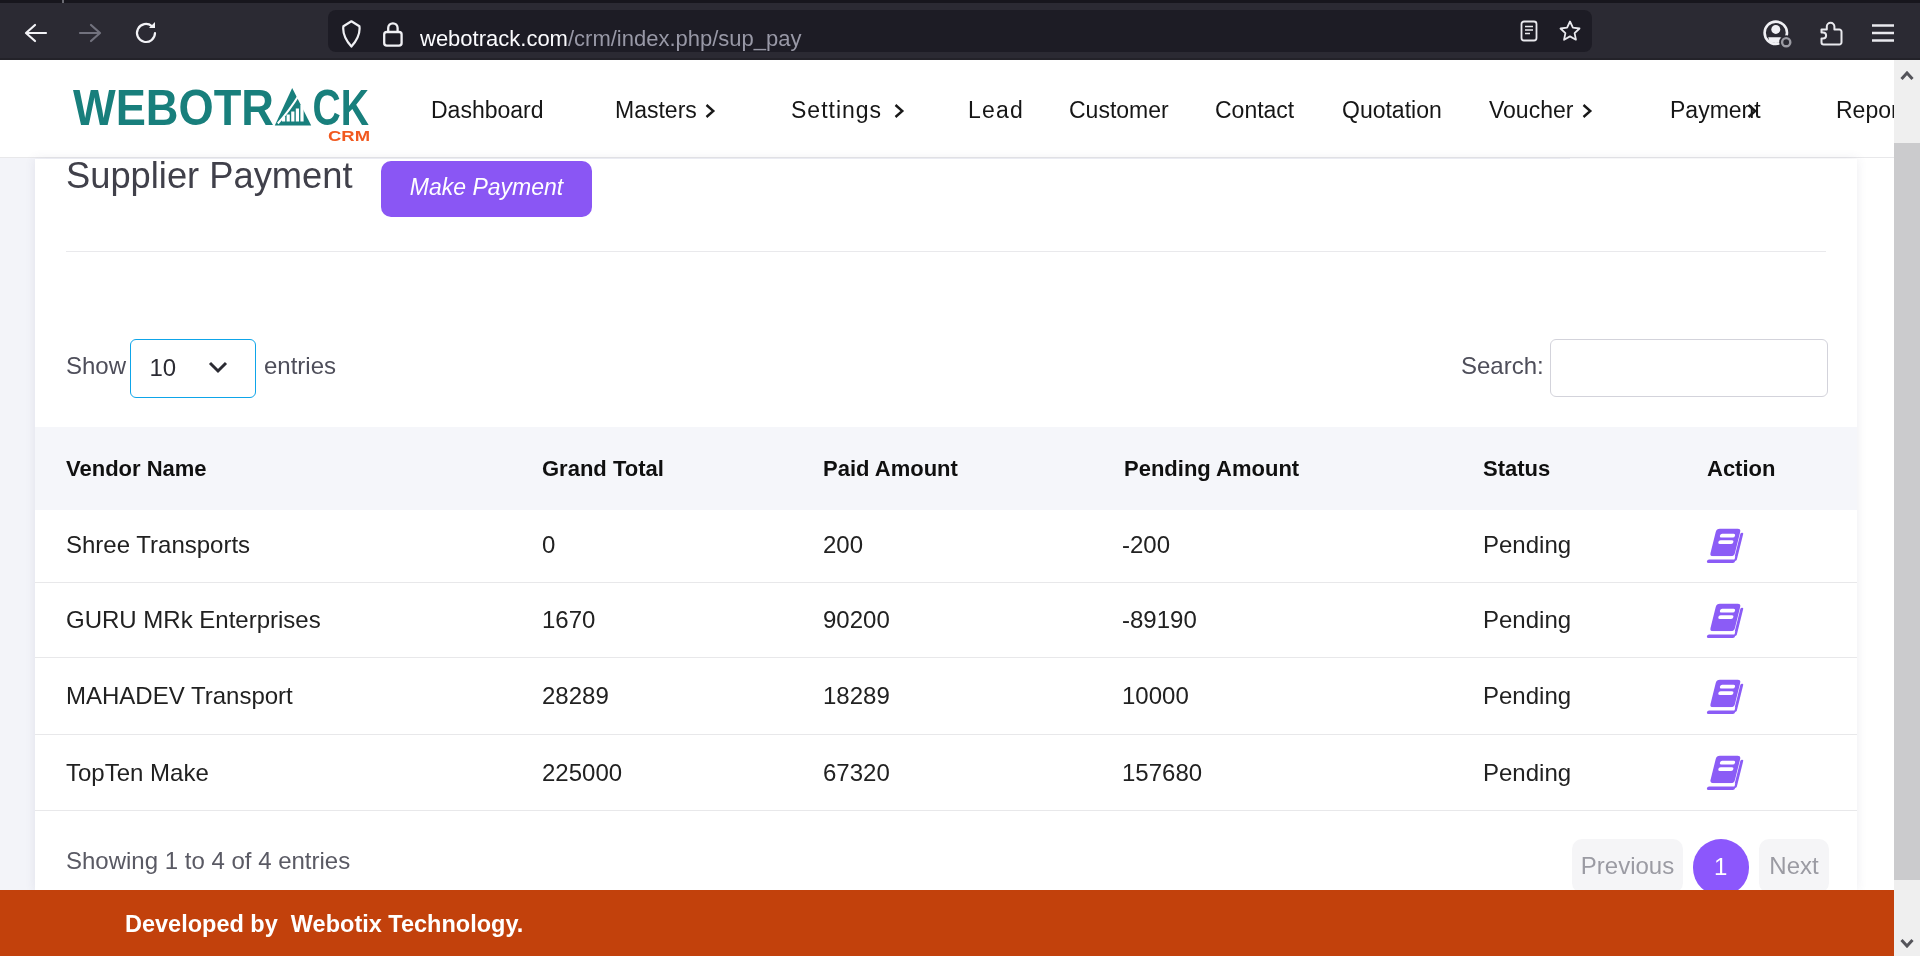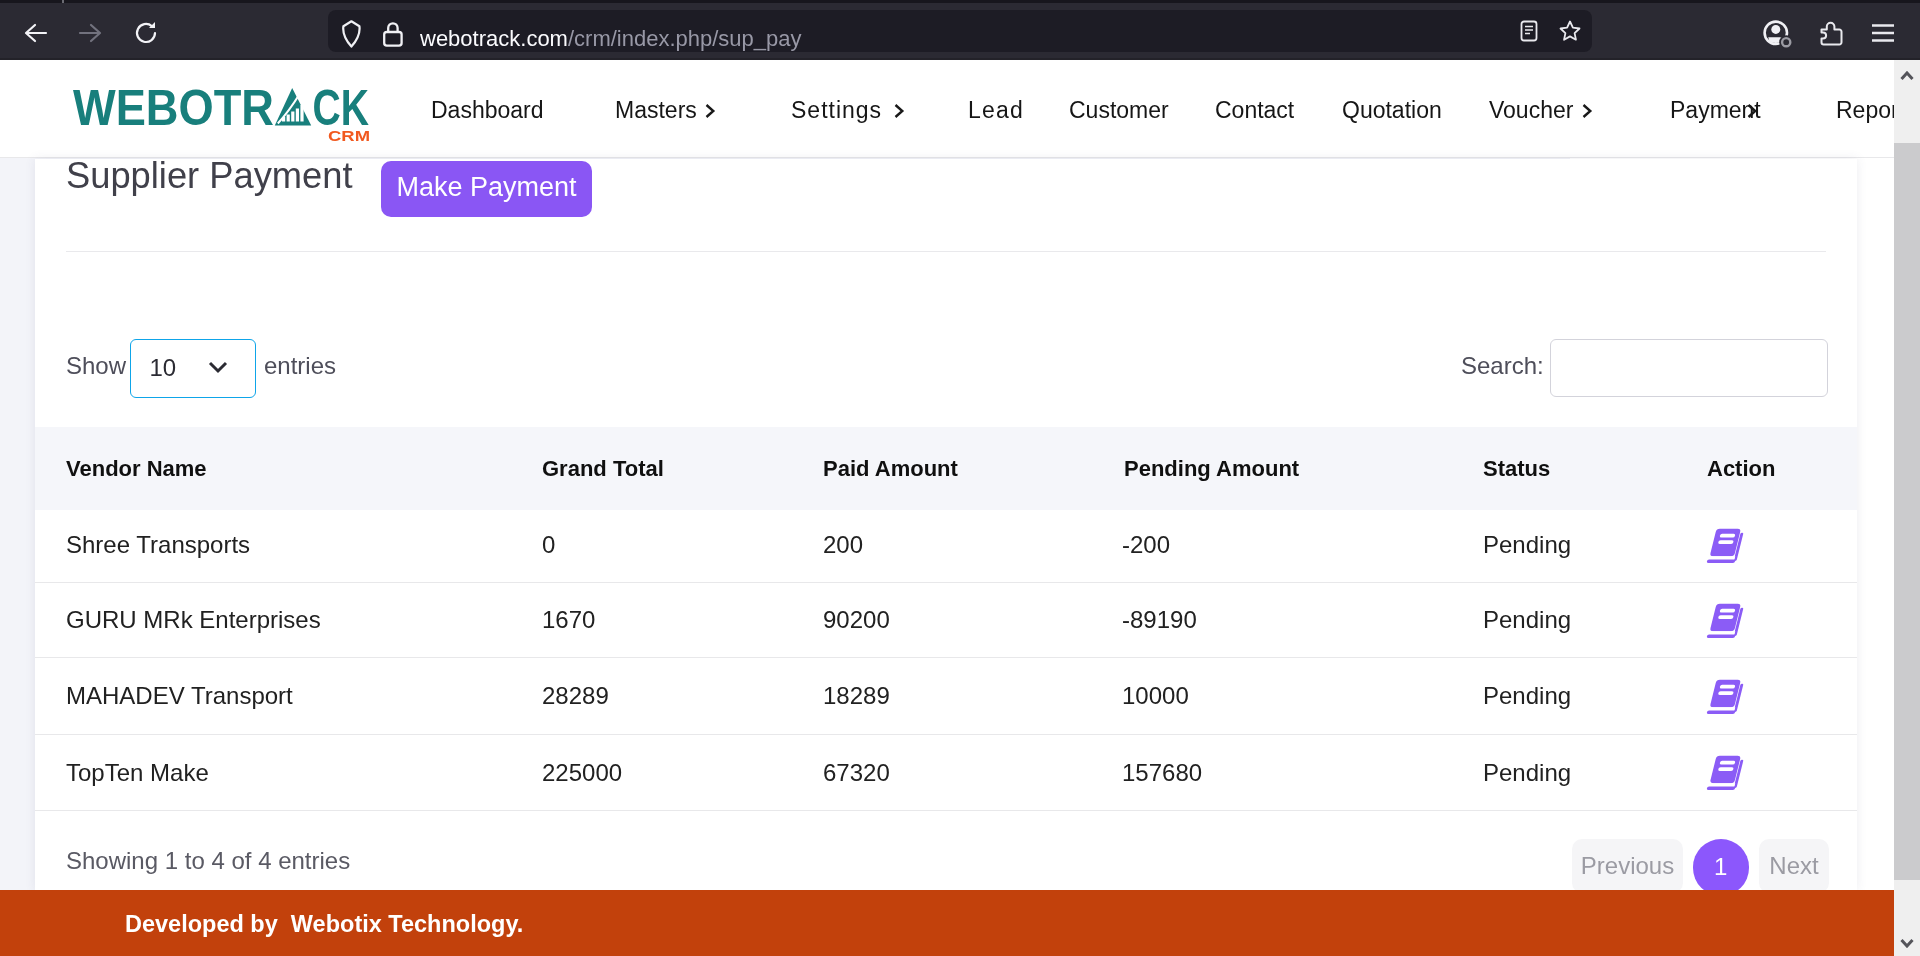--- a/index.html
+++ b/index.html
@@ -17,21 +17,21 @@
   .navchev { top:43px; }
   .nav { position:absolute; top:37px; font-size:23px; color:#161616; white-space:nowrap;text-align:center; }
   #card { position:absolute; left:35px; top:99px; width:1822px; height:731px; background:#fff; box-shadow:0 0 10px rgba(70,70,110,0.10); }
   #footer { position:absolute; left:0; top:830px; width:1894px; height:66px; background:#c2410c; z-index:5; }
   #footer div { position:absolute; left:125px; top:20.5px; font-size:23.5px; font-weight:bold; color:#fff; }
   
   #sbar { position:absolute; left:1894px; top:60px; width:26px; height:896px; background:#efefef; }
   #sthumb { position:absolute; left:0; top:83px; width:26px; height:737px; background:#cbcbcd; }
   
   .t24 { font-size:24px; }
-  #btnmake { position:absolute; left:346px; top:2px; width:211px; height:56px; border-radius:10px; background:#8a56f4; color:#fff; font-size:27px; text-align:center; line-height:52px; }
+  #btnmake { position:absolute; left:346px; top:2px; width:211px; height:56px; border-radius:10px; background:#8a56f4; color:#fff; font-size:23px; text-align:center; line-height:52px;font-style:italic; }
   .selbox { position:absolute; left:94.5px; top:180px; width:126px; height:59px; border:1px solid #0ea5e9; border-radius:6px; background:#fff; }
   .srchbox { position:absolute; left:1515px; top:180px; width:278px; height:58px; border:1px solid #d3d3db; border-radius:6px; background:#fff; }
   
   #thead { position:absolute; left:0; top:268px; width:1822px; height:83px; background:#f5f6fa; }
   .th { position:absolute; top:28.5px; font-size:22px; font-weight:bold; color:#101010; }
   .row { position:absolute; left:0; width:1822px; background:#fff; border-bottom:1px solid #e8e8ea; }
   .cell { position:absolute; font-size:24px; color:#212121; }
   .bk { position:absolute; }
   .pgbtn { position:absolute; top:680px; height:54px; border-radius:10px; background:#f5f5f7; color:#9b9ba3; font-size:24px; text-align:center; line-height:54px; }
 </style>

